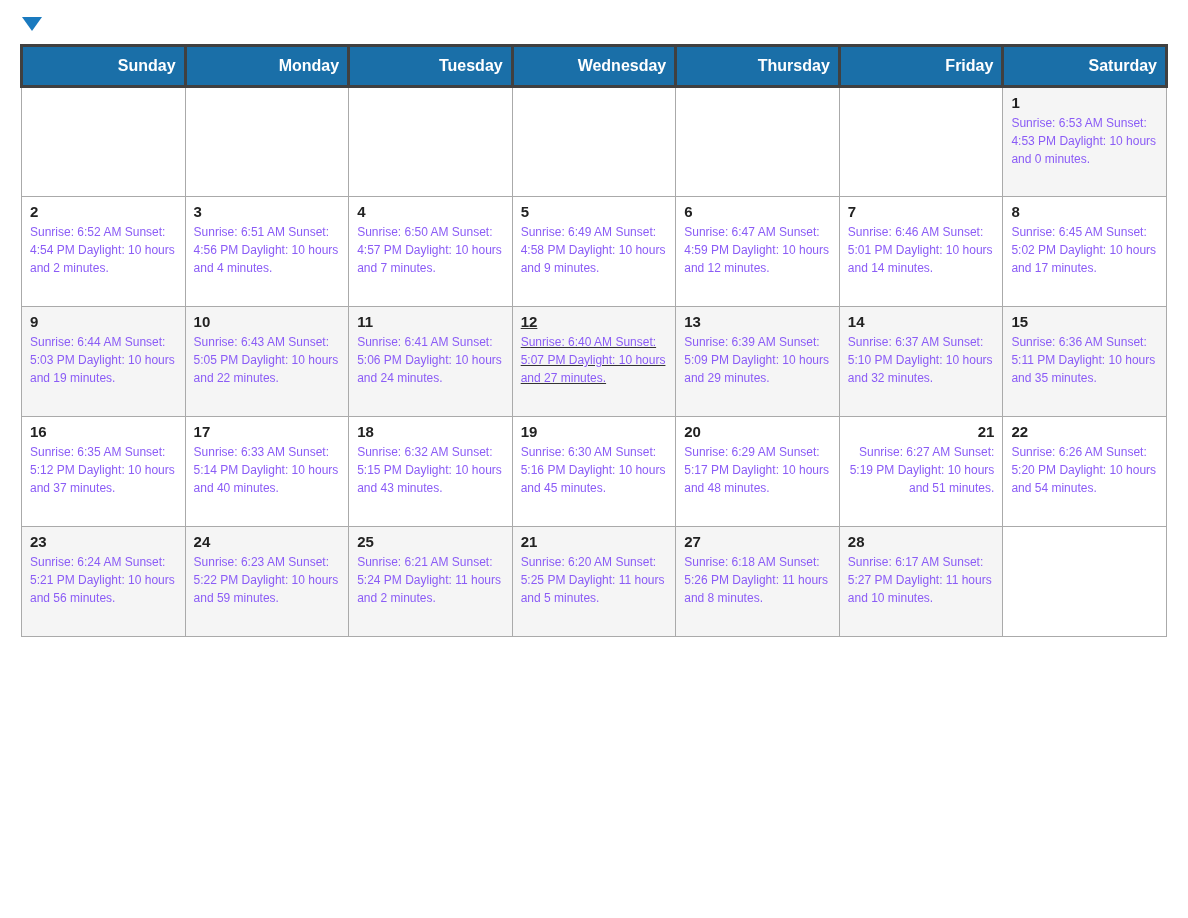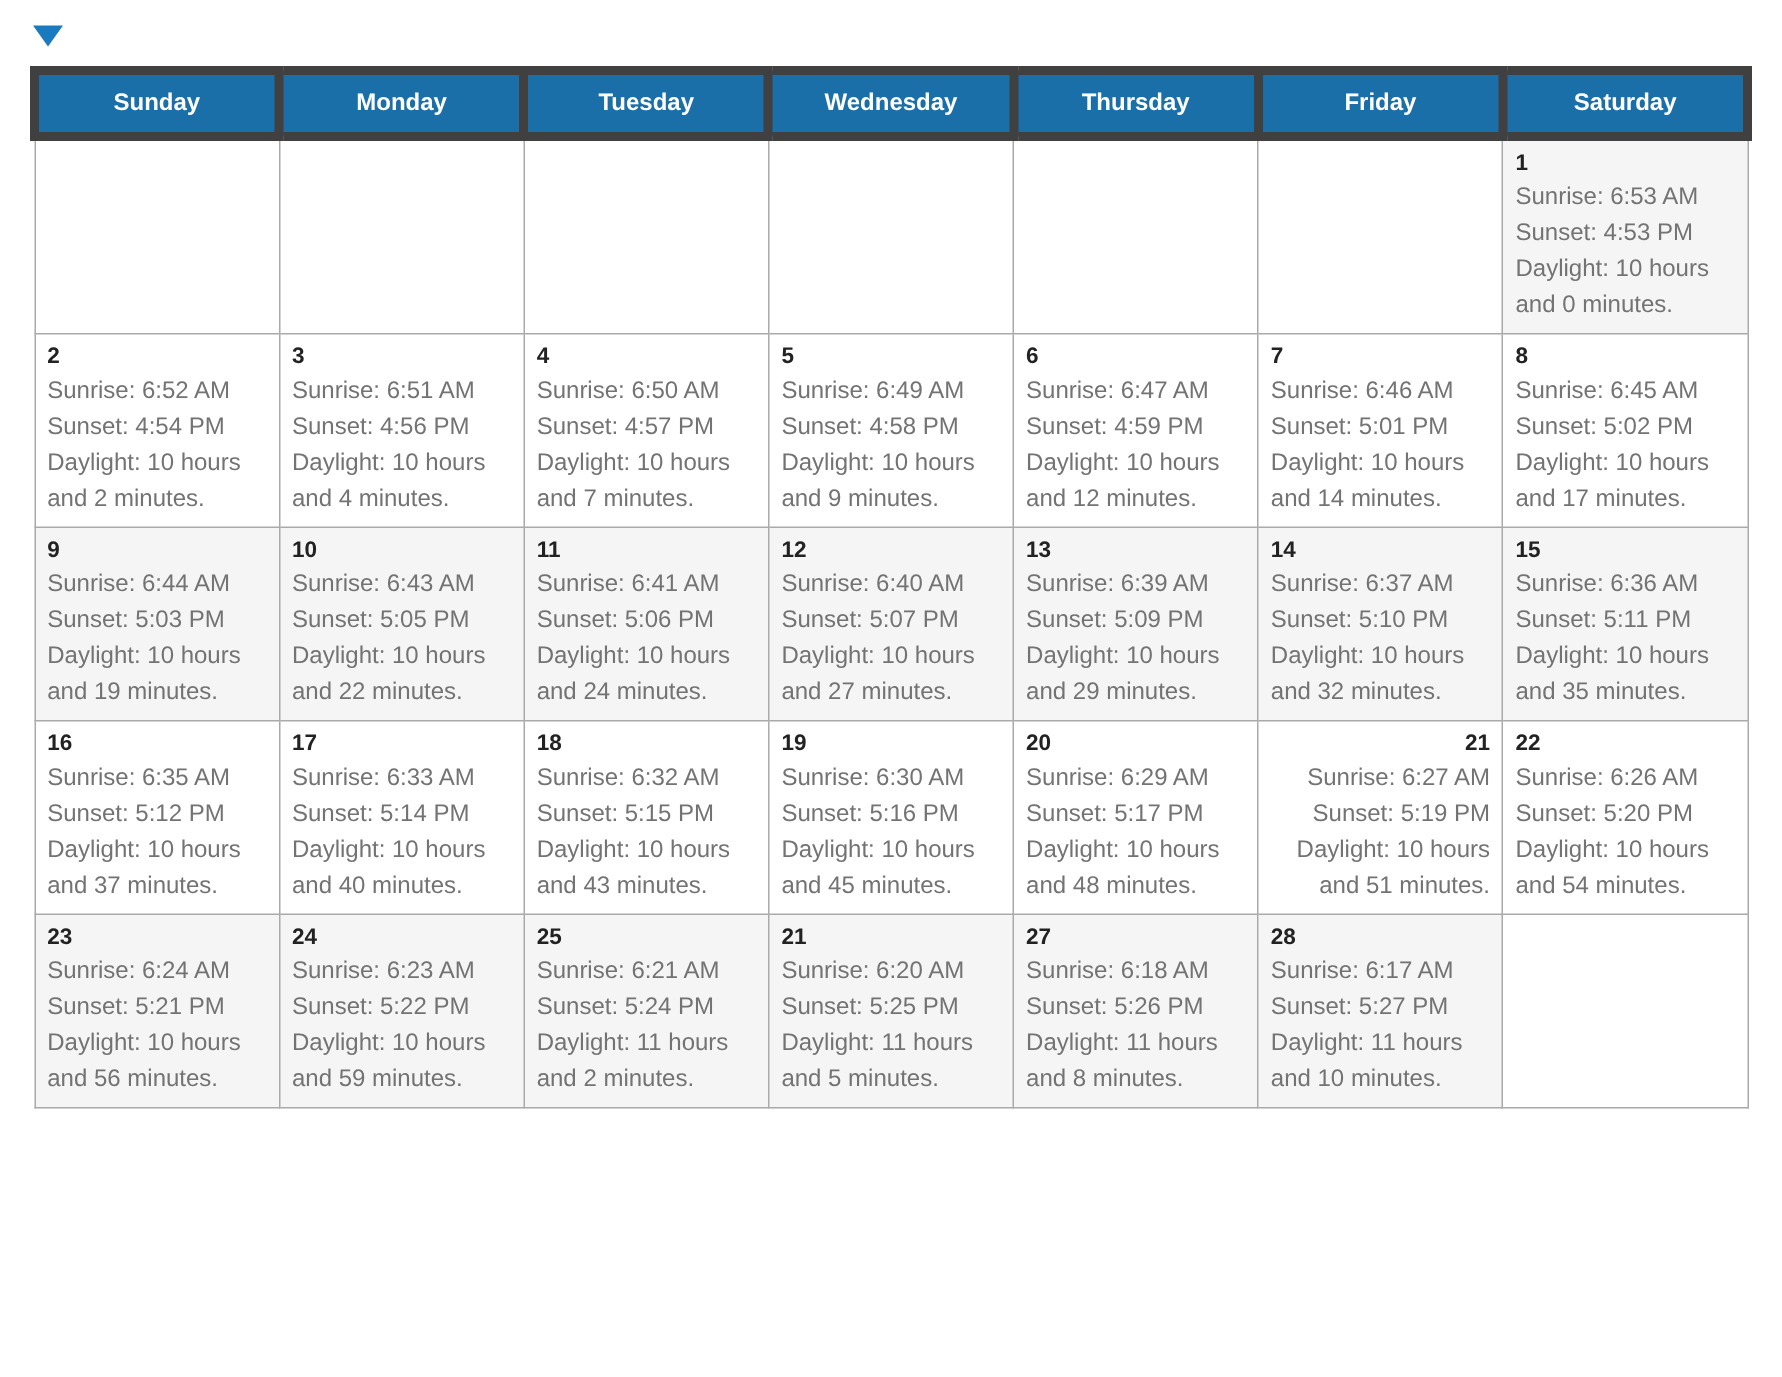--- a/index.html
+++ b/index.html
@@ -64,22 +64,22 @@
       width: 100%;
       border-collapse: collapse;
       margin-top: 8px;
     }
     .calendar th {
       background-color: #1a6fa8;
       color: #fff;
       font-size: 16px;
       font-weight: bold;
       padding: 10px 8px;
-      text-align: center;
-      border: 6px solid #404040;
+      text-align: right;
+      border: 3px solid #404040;
     }
     .calendar td {
       border: 1px solid #aaa;
       vertical-align: top;
       padding: 6px 8px;
       width: 14.28%;
       min-height: 110px;
       height: 110px;
     }
     .calendar tr:nth-child(odd) td {
@@ -89,22 +89,22 @@
       background-color: #fff;
     }
     .day-number {
       font-size: 15px;
       font-weight: bold;
       color: #222;
       display: block;
       margin-bottom: 3px;
     }
     .day-info {
-      font-size: 16px;
-      color: #737373;
+      font-size: 12px;
+      color: #8b5cf6;
       line-height: 1.5;
     }
     .empty-cell {
       background-color: #fff !important;
     }
     .logo-line {
       display: flex;
       align-items: center;
     }
   </style>
@@ -208,21 +208,21 @@
           <div class="day-info">Sunrise: 6:43 AM
 Sunset: 5:05 PM
 Daylight: 10 hours and 22 minutes.</div>
         </td>
         <td style="background-color: rgb(245, 245, 245);">
           <span class="day-number">11</span>
           <div class="day-info">Sunrise: 6:41 AM
 Sunset: 5:06 PM
 Daylight: 10 hours and 24 minutes.</div>
         </td>
-        <td style="background-color: rgb(245, 245, 245);">
+        <td style="background-color: rgb(245, 245, 245); text-decoration: underline;">
           <span class="day-number">12</span>
           <div class="day-info">Sunrise: 6:40 AM
 Sunset: 5:07 PM
 Daylight: 10 hours and 27 minutes.</div>
         </td>
         <td style="background-color: rgb(245, 245, 245);">
           <span class="day-number">13</span>
           <div class="day-info">Sunrise: 6:39 AM
 Sunset: 5:09 PM
 Daylight: 10 hours and 29 minutes.</div>

